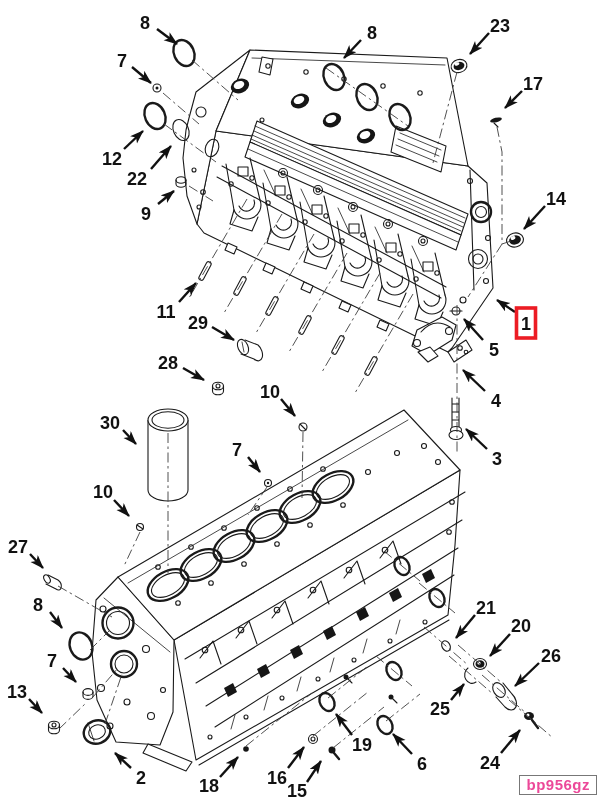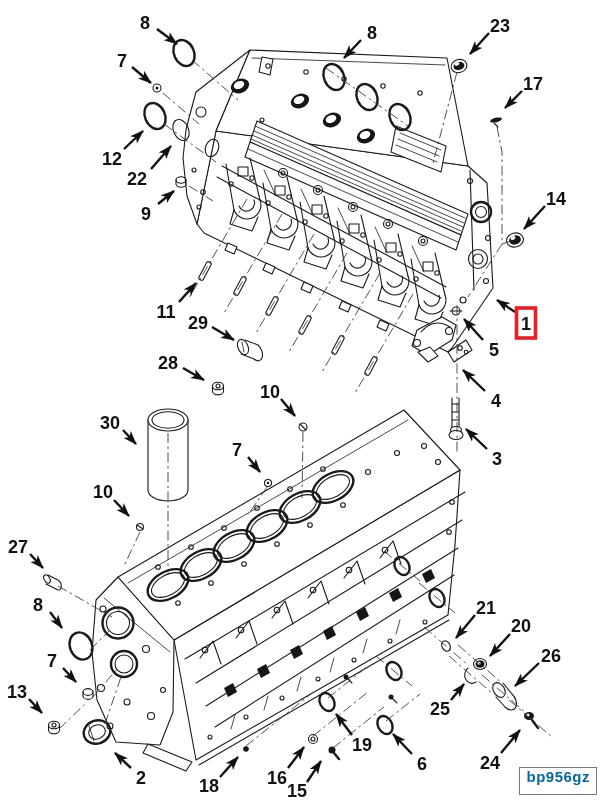--- a/index.html
+++ b/index.html
@@ -7,21 +7,21 @@
           font-family:"Liberation Sans", sans-serif;}
   svg{position:absolute;left:0;top:0;}
   .art{stroke:#1a1a1a;fill:none;stroke-width:1.1;stroke-linejoin:round;stroke-linecap:round;}
   .artW{stroke:#1a1a1a;fill:#ffffff;stroke-width:1.1;stroke-linejoin:round;}
   .bold{stroke-width:2.4;}
   .thin{stroke-width:0.8;}
   .dark{fill:#161616;stroke:none;}
   .dashdot{stroke:#3d3d3d;fill:none;stroke-width:0.9;stroke-dasharray:10 3.5 2.5 3.5;}
   .callout-text{font-family:"Liberation Sans", sans-serif;font-weight:bold;font-size:18px;fill:#111;}
   .code-badge{position:absolute;right:3px;bottom:5px;border:1.5px solid #777;background:#fff;
-              padding:0px 6px 9px 6px;font-weight:bold;font-size:15px;color:#0369a1;letter-spacing:0.5px;}
+              padding:0px 6px 1px 6px;font-weight:bold;font-size:15px;color:#ec4899;letter-spacing:0.5px;}
 </style>
 </head>
 <body>
 
 <div class="canvas">
 <svg width="600" height="800" viewBox="0 0 600 800">
   <defs>
     <marker id="arrowhead" markerUnits="userSpaceOnUse" markerWidth="15" markerHeight="11" refX="13" refY="5" orient="auto">
       <path d="M0,0 L14,5 L0,10 L3.5,5 Z" fill="#111"></path>
     </marker>

